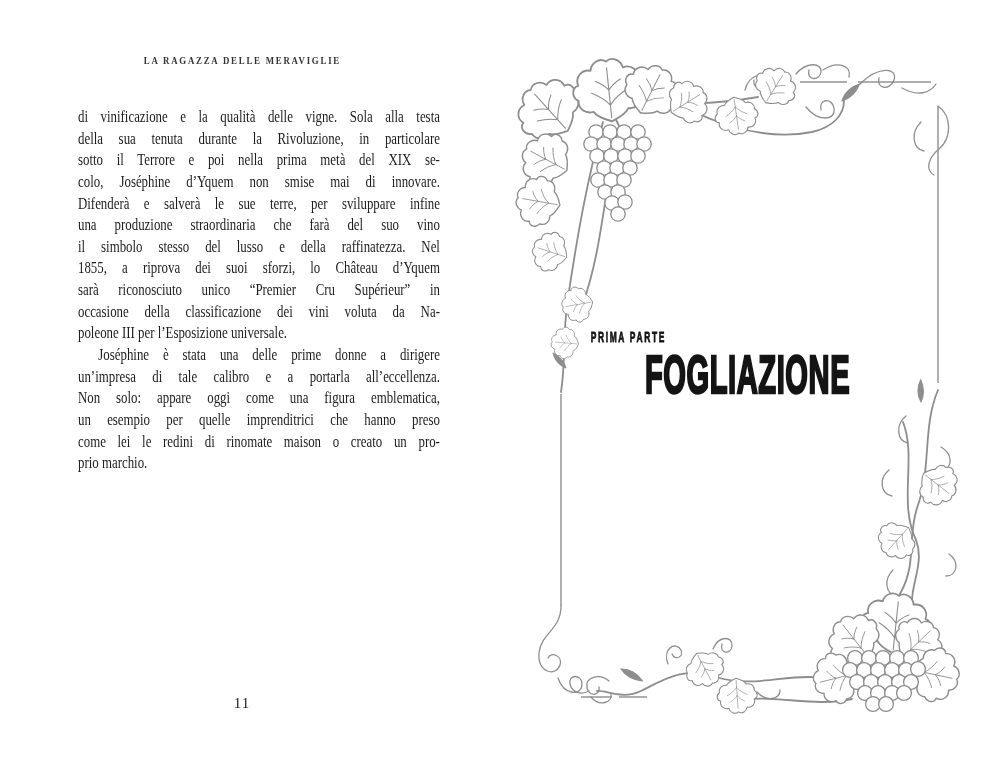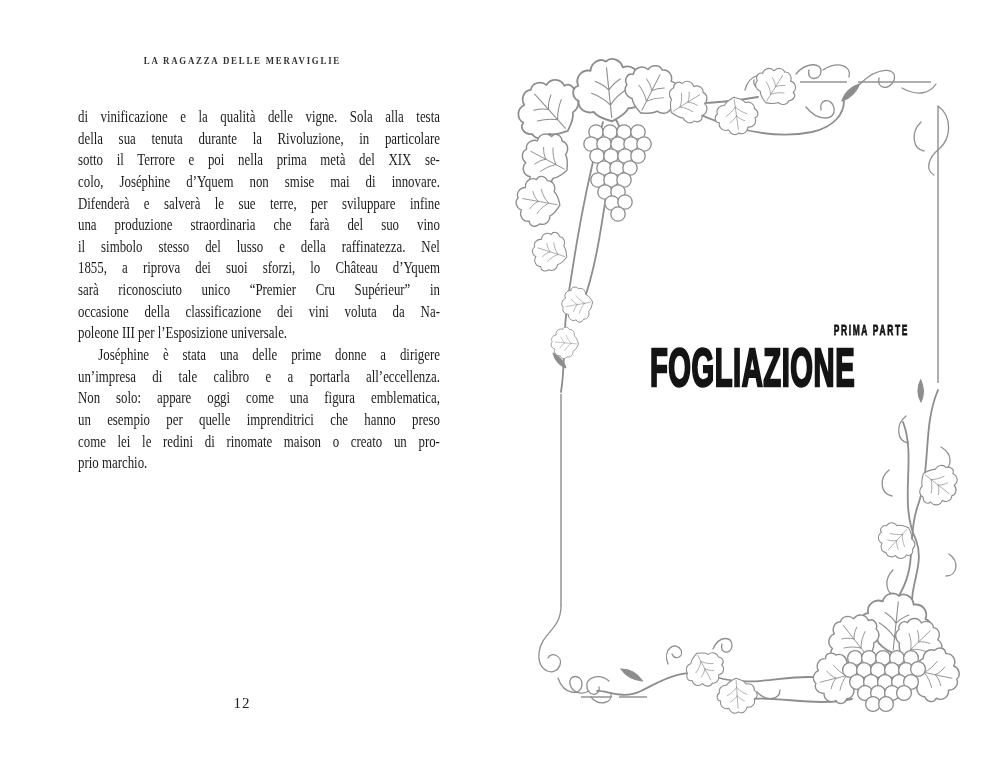--- a/index.html
+++ b/index.html
@@ -25,21 +25,21 @@
     text-align:justify;text-align-last:justify;white-space:nowrap;height:21.65px;
   }
   .tline.last{text-align-last:left;}
   .tline.indent{padding-left:26px;}
   .folio-wrap{
     position:absolute;left:-8px;top:694px;width:500px;text-align:center;
   }
   .folio{font-size:15px;color:#222;letter-spacing:1px;}
   
   .part-block{
-    position:absolute;left:561px;top:321px;width:378px;text-align:right;
+    position:absolute;left:561px;top:328px;width:378px;text-align:left;
     font-family:"Liberation Sans", sans-serif;color:#141414;
   }
   .part-label{
     display:inline-block;font-weight:bold;font-size:15px;letter-spacing:3px;
     line-height:18px;transform:scaleX(0.56);white-space:nowrap;
     -webkit-text-stroke:0.8px #141414;
   }
   .part-title{
     display:block;margin-top:1px;
   }
@@ -80,21 +80,21 @@
       <div class="tline last">poleone III per l’Esposizione universale.</div>
       <div class="tline indent">Joséphine è stata una delle prime donne a dirigere</div>
       <div class="tline">un’impresa di tale calibro e a portarla all’eccellenza.</div>
       <div class="tline">Non solo: appare oggi come una figura emblematica,</div>
       <div class="tline">un esempio per quelle imprenditrici che hanno preso</div>
       <div class="tline">come lei le redini di rinomate maison o creato un pro-</div>
       <div class="tline last">prio marchio.</div>
     </div>
 
   <div class="folio-wrap">
-    <span class="folio">12</span>
+    <span class="folio">11</span>
   </div>
 </div>
 
 <div>
 
   <svg class="decor" width="1000" height="768" viewBox="0 0 1000 768" aria-hidden="true">
     <defs>
       <g id="leaf">
         <path class="lf" d="M0 1 C-5 -1 -11 -3 -14 -8 C-20 -7 -26 -11 -25 -18 C-30 -21 -30 -29 -24 -30 C-26 -37 -20 -43 -13 -41 C-12 -47 -5 -51 0 -47 C5 -51 12 -47 13 -41 C20 -43 26 -37 24 -30 C30 -29 30 -21 25 -18 C26 -11 20 -7 14 -8 C11 -3 5 -1 0 1 Z"></path>
         <path class="vn" d="M0 -2 L0 -42 M0 -12 C-4 -17 -8 -20 -14 -23 M0 -12 C4 -17 8 -20 14 -23 M0 -24 C-3 -28 -6 -30 -10 -32 M0 -24 C3 -28 6 -30 10 -32"></path>

